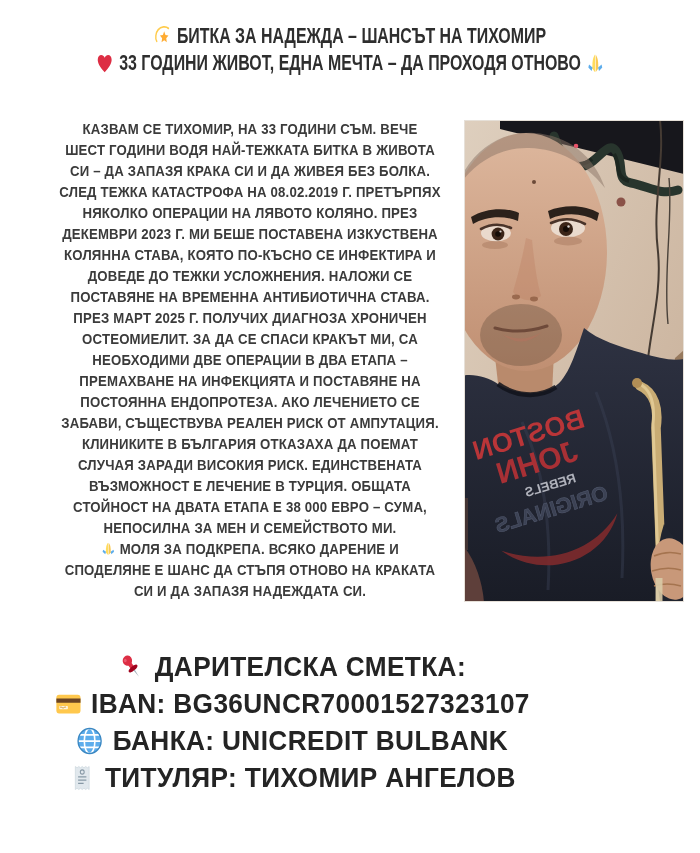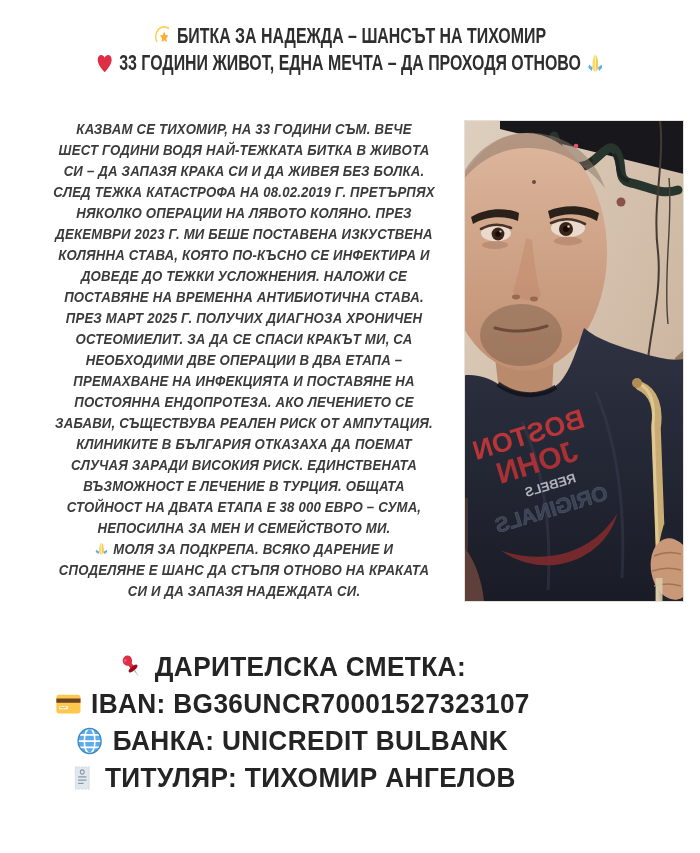--- a/index.html
+++ b/index.html
@@ -2,21 +2,21 @@
 <html><head>
 <meta charset="utf-8">
 <style>
   html,body{margin:0;padding:0;background:#ffffff;}
   .page{position:relative;width:700px;height:853px;background:#ffffff;overflow:hidden;
         font-family:"Liberation Sans",sans-serif;}
   .header{position:absolute;top:23px;left:0;width:700px;}
   .h-line{display:flex;justify-content:center;align-items:center;gap:8px;height:27px;
           font-size:21.5px;font-weight:bold;color:#2E2E2E;transform:scaleX(0.74);white-space:nowrap;}
   .h-line .ico svg{width:23px;height:23px;display:block;}
-  .story{position:absolute;top:118px;left:38px;width:412px;font-style:italic;}
+  .story{position:absolute;top:118px;left:44px;width:412px;}
   .b-line{display:flex;justify-content:center;align-items:center;gap:5px;height:21px;
           font-size:15px;font-weight:bold;color:#3B3B3B;transform:scaleX(0.88);
           white-space:nowrap;letter-spacing:0.2px;}
   .b-line .ico svg{width:16px;height:16px;display:block;}
   .photo{position:absolute;left:464px;top:120px;width:220px;height:482px;}
   .photo svg{display:block;}
   .donation{position:absolute;top:648px;left:0;width:584px;}
   .d-line{display:flex;justify-content:center;align-items:center;gap:10px;height:37px;
           font-size:28.5px;font-weight:bold;color:#242424;transform:scaleX(0.92);
           white-space:nowrap;letter-spacing:0.4px;}

